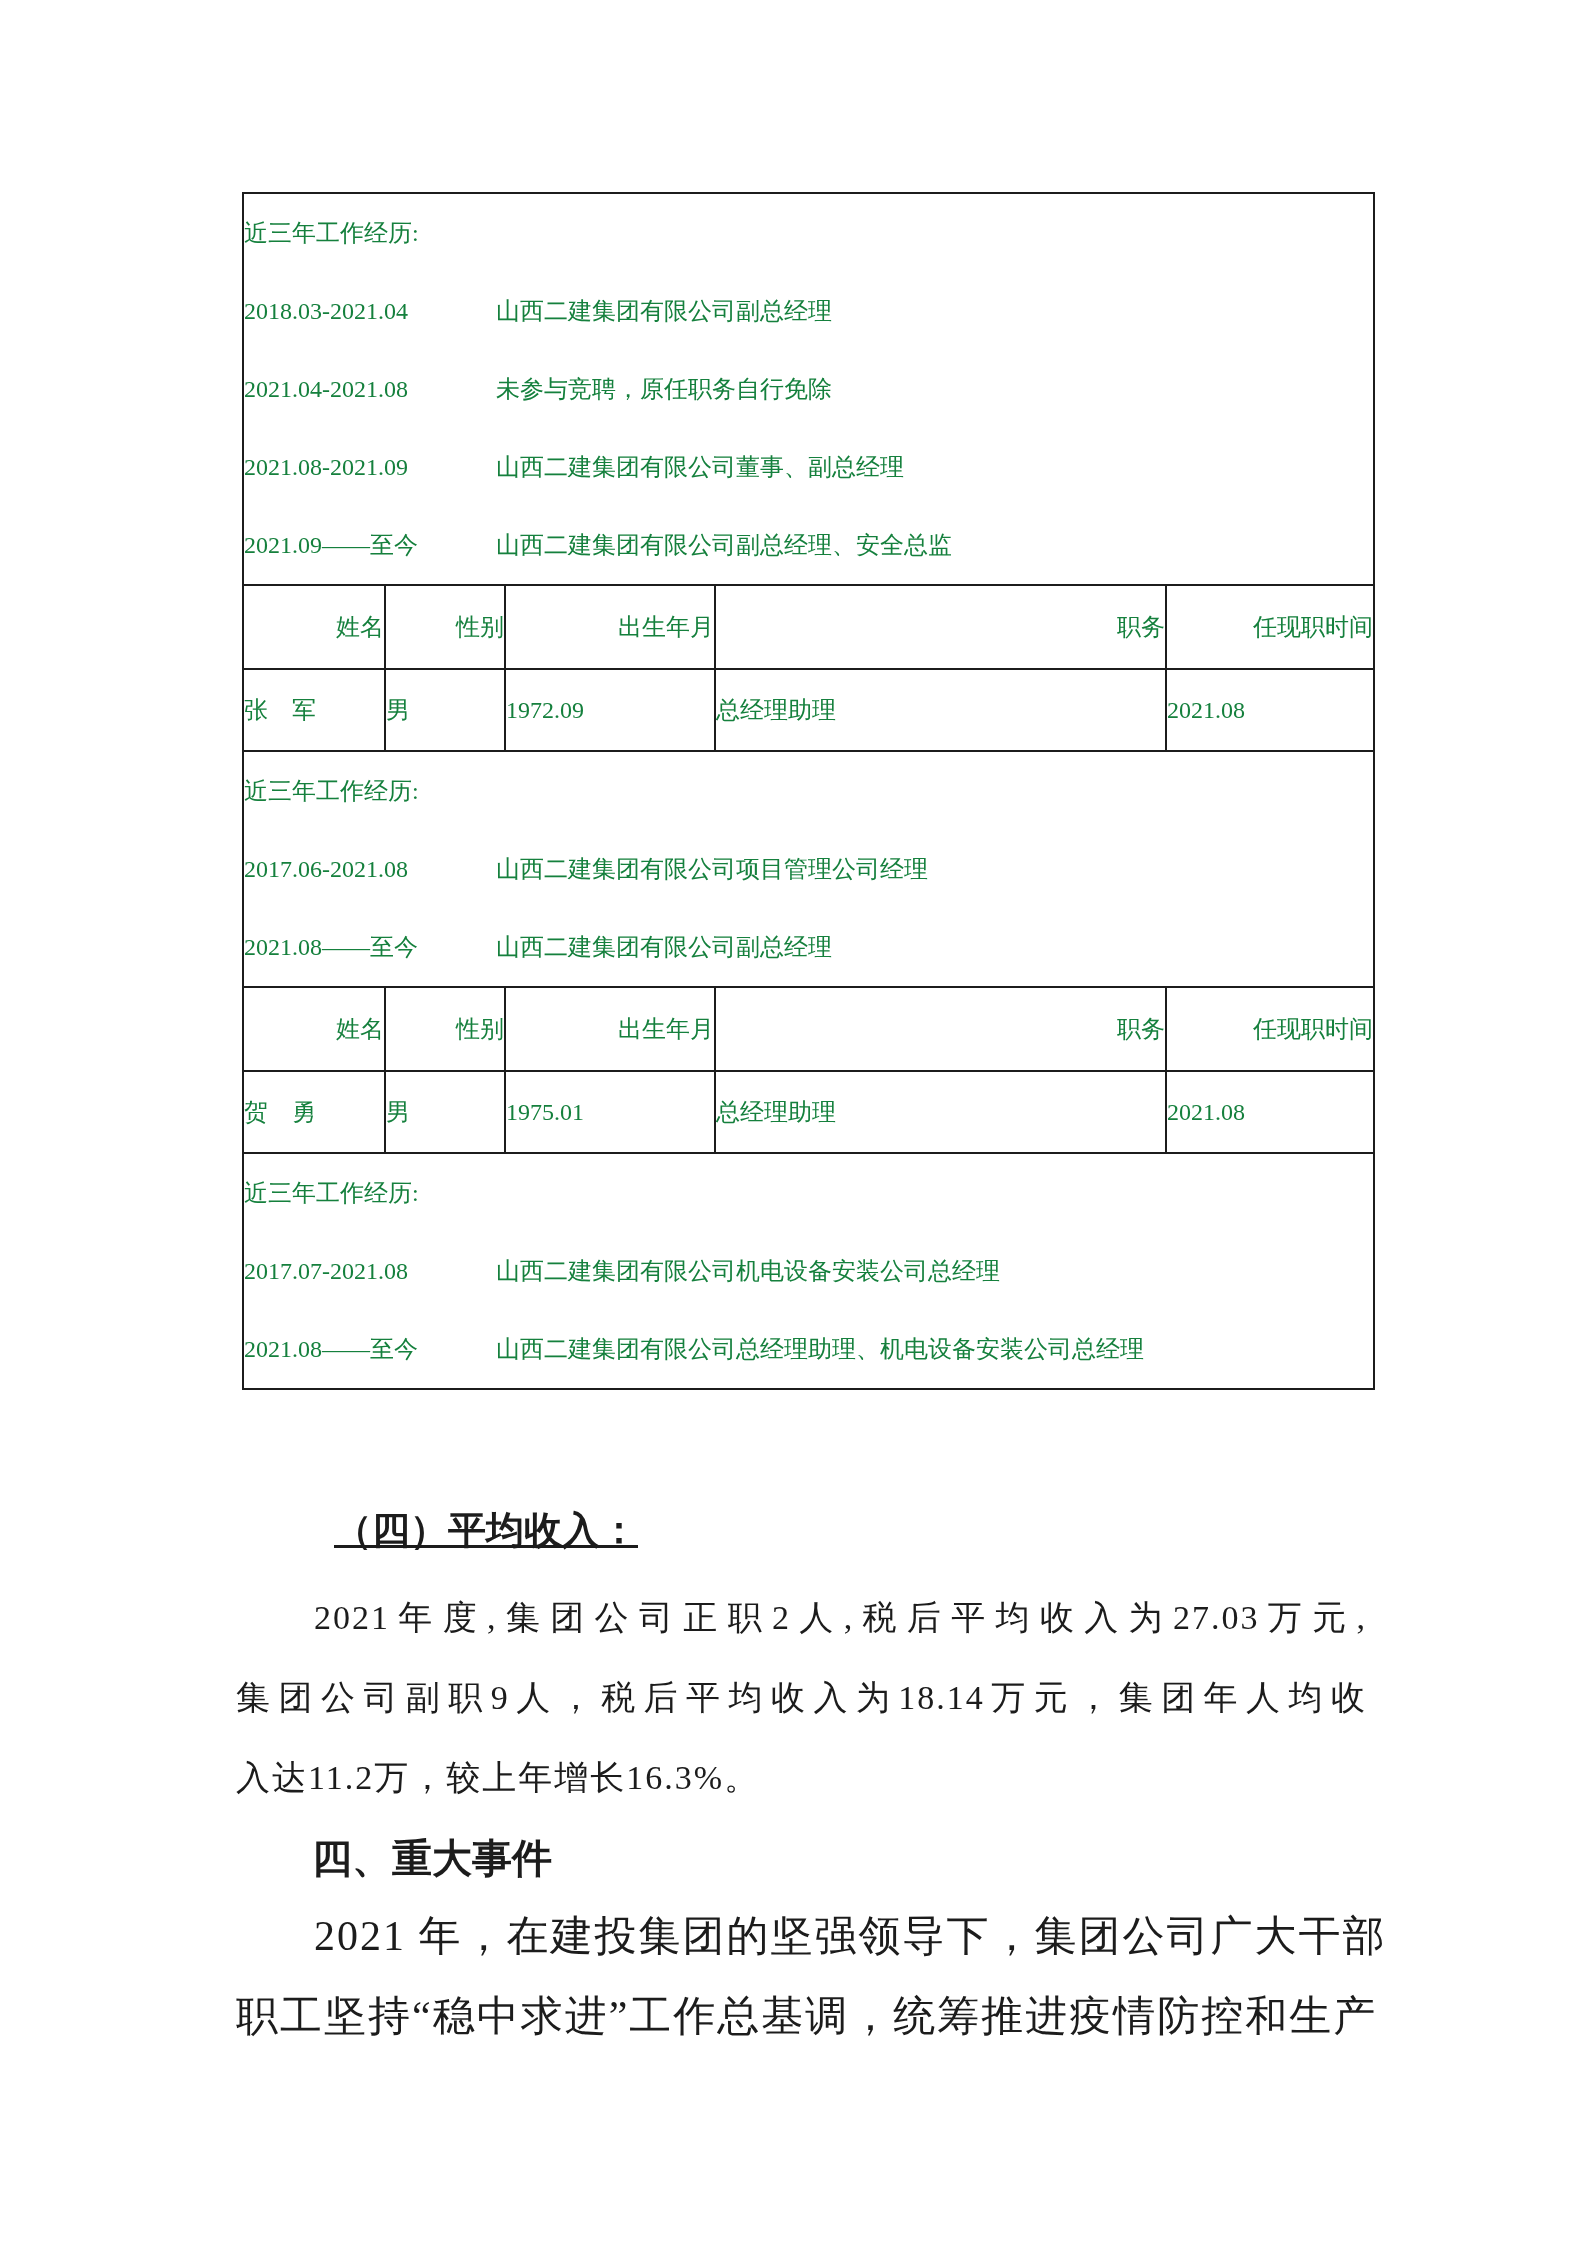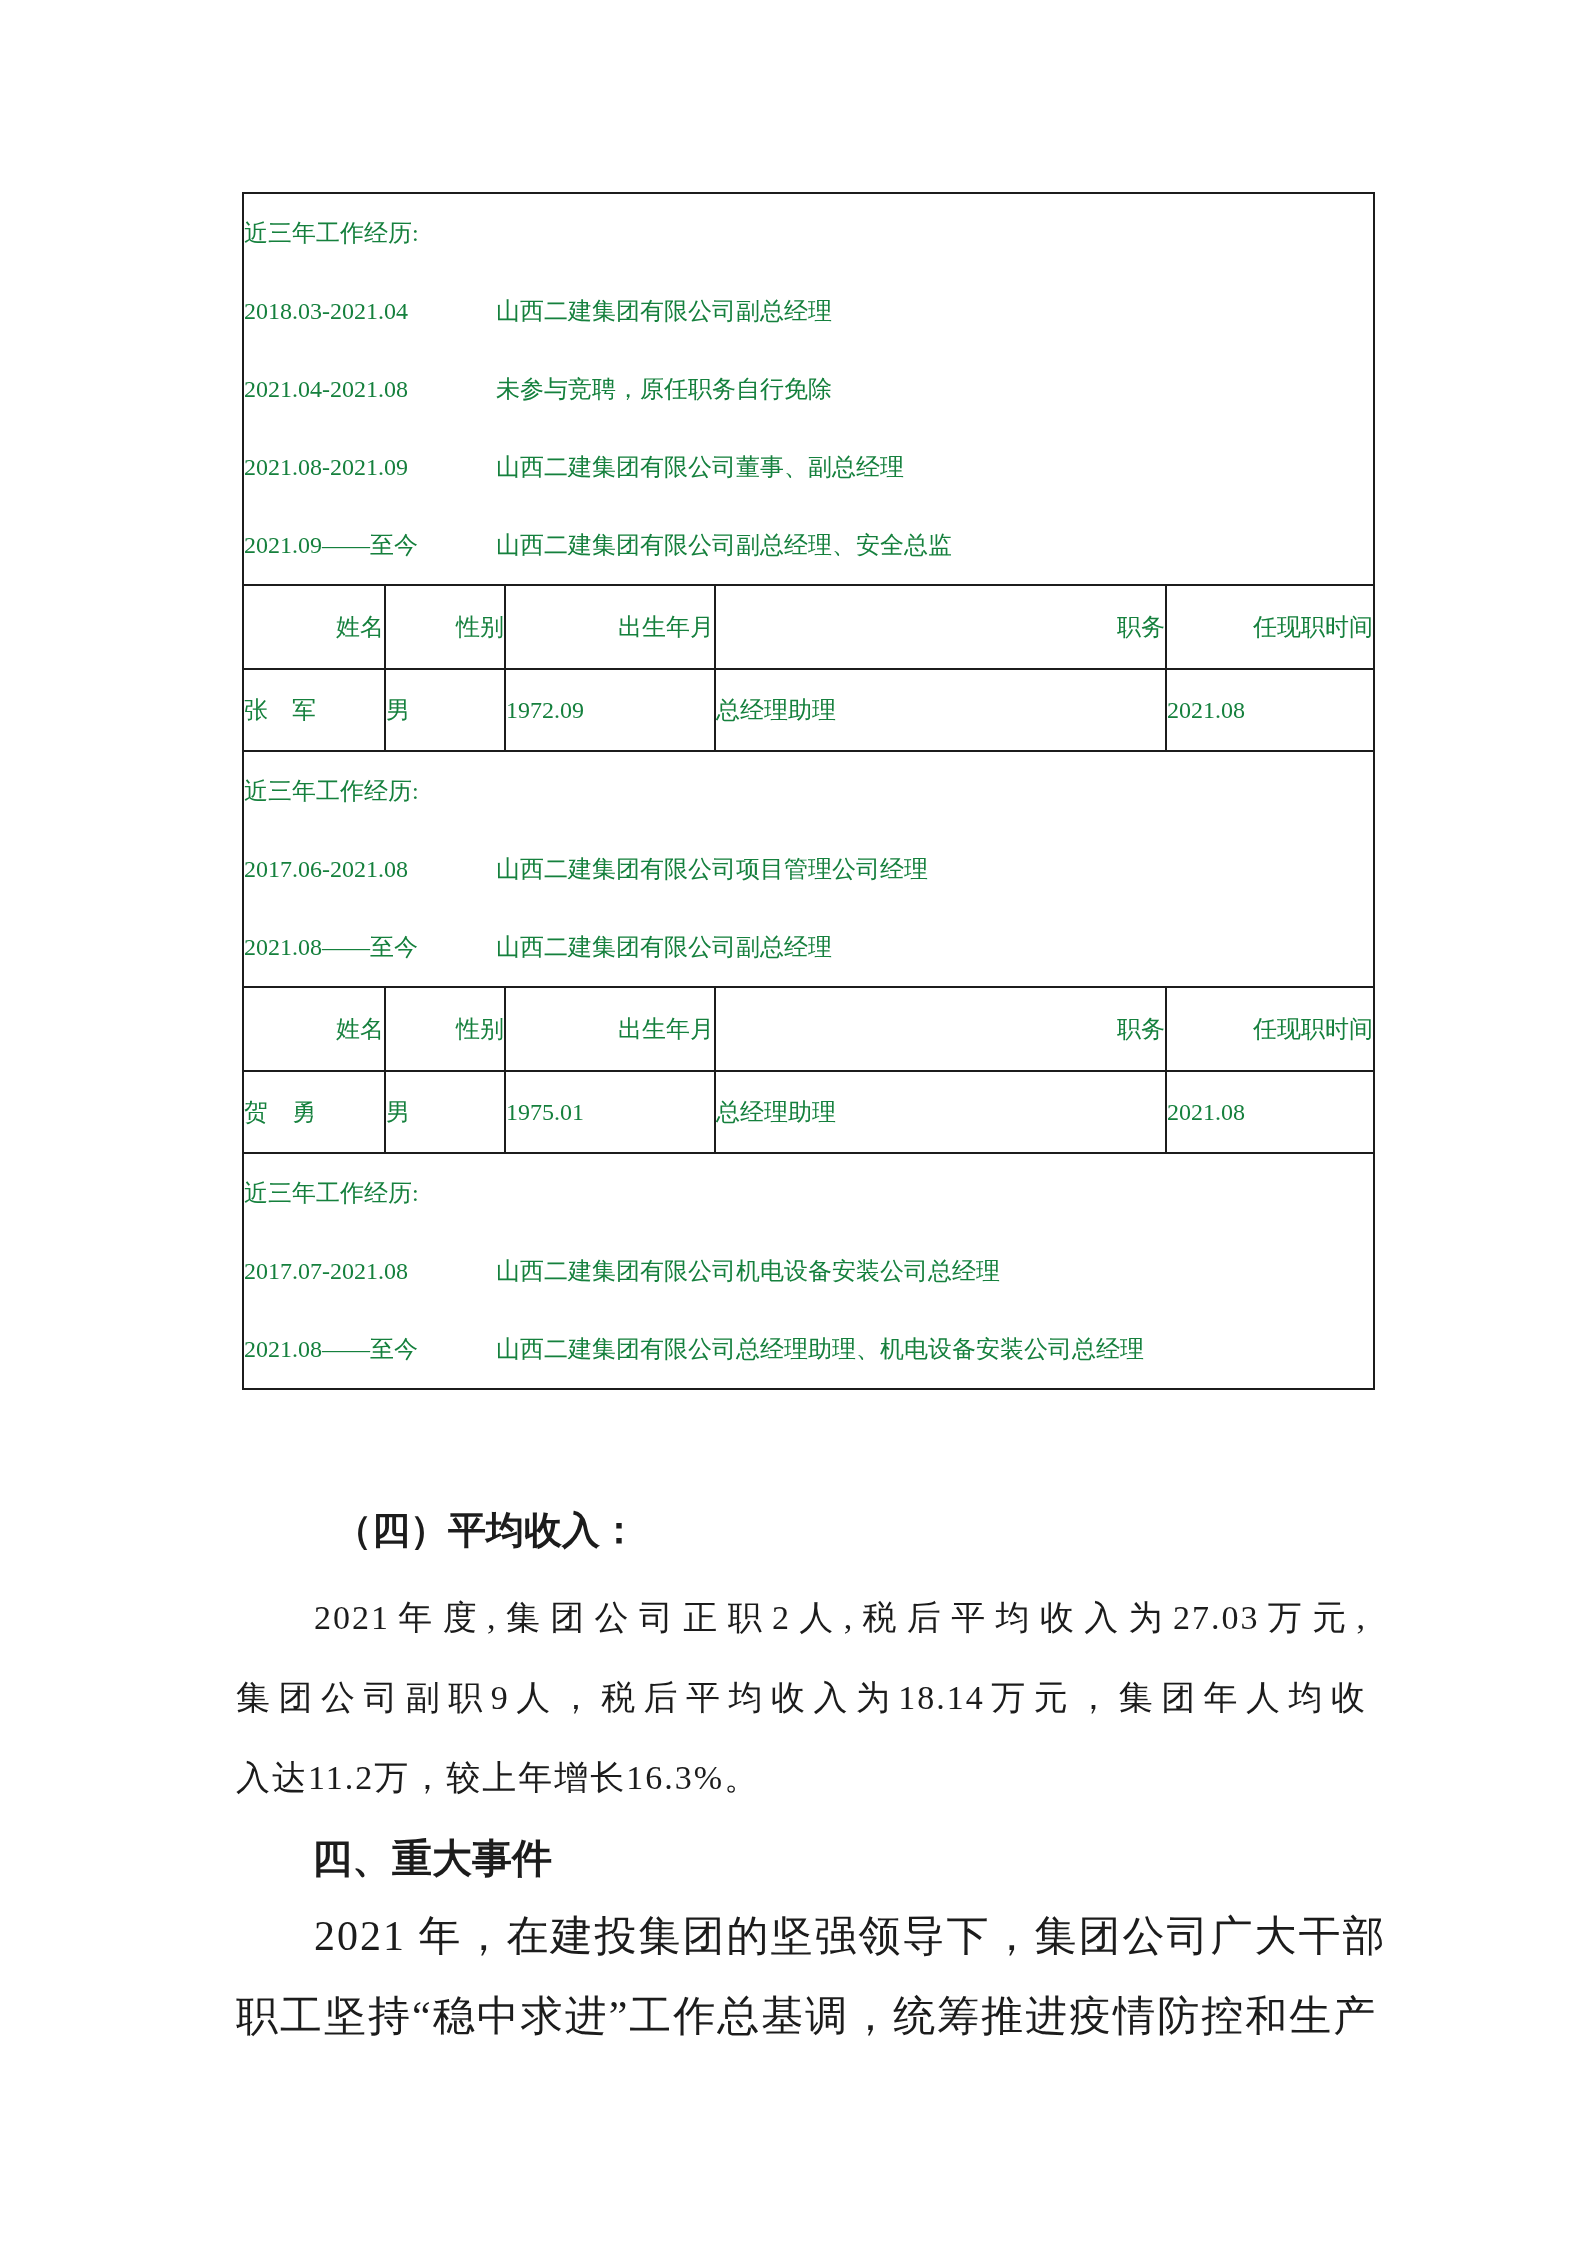--- a/index.html
+++ b/index.html
@@ -57,20 +57,21 @@
     position: absolute;
     left: 236px;
     width: 1131px;
   }
   .h1 {
     top: 1504px;
     padding-left: 98px;
     font-size: 38px;
     font-weight: bold;
     line-height: 52px;
+    text-decoration: underline;
   }
   .para-income {
     top: 1578px;
     font-size: 34px;
     line-height: 80px;
     letter-spacing: 2px;
   }
   .h2 {
     top: 1830px;
     padding-left: 76px;

